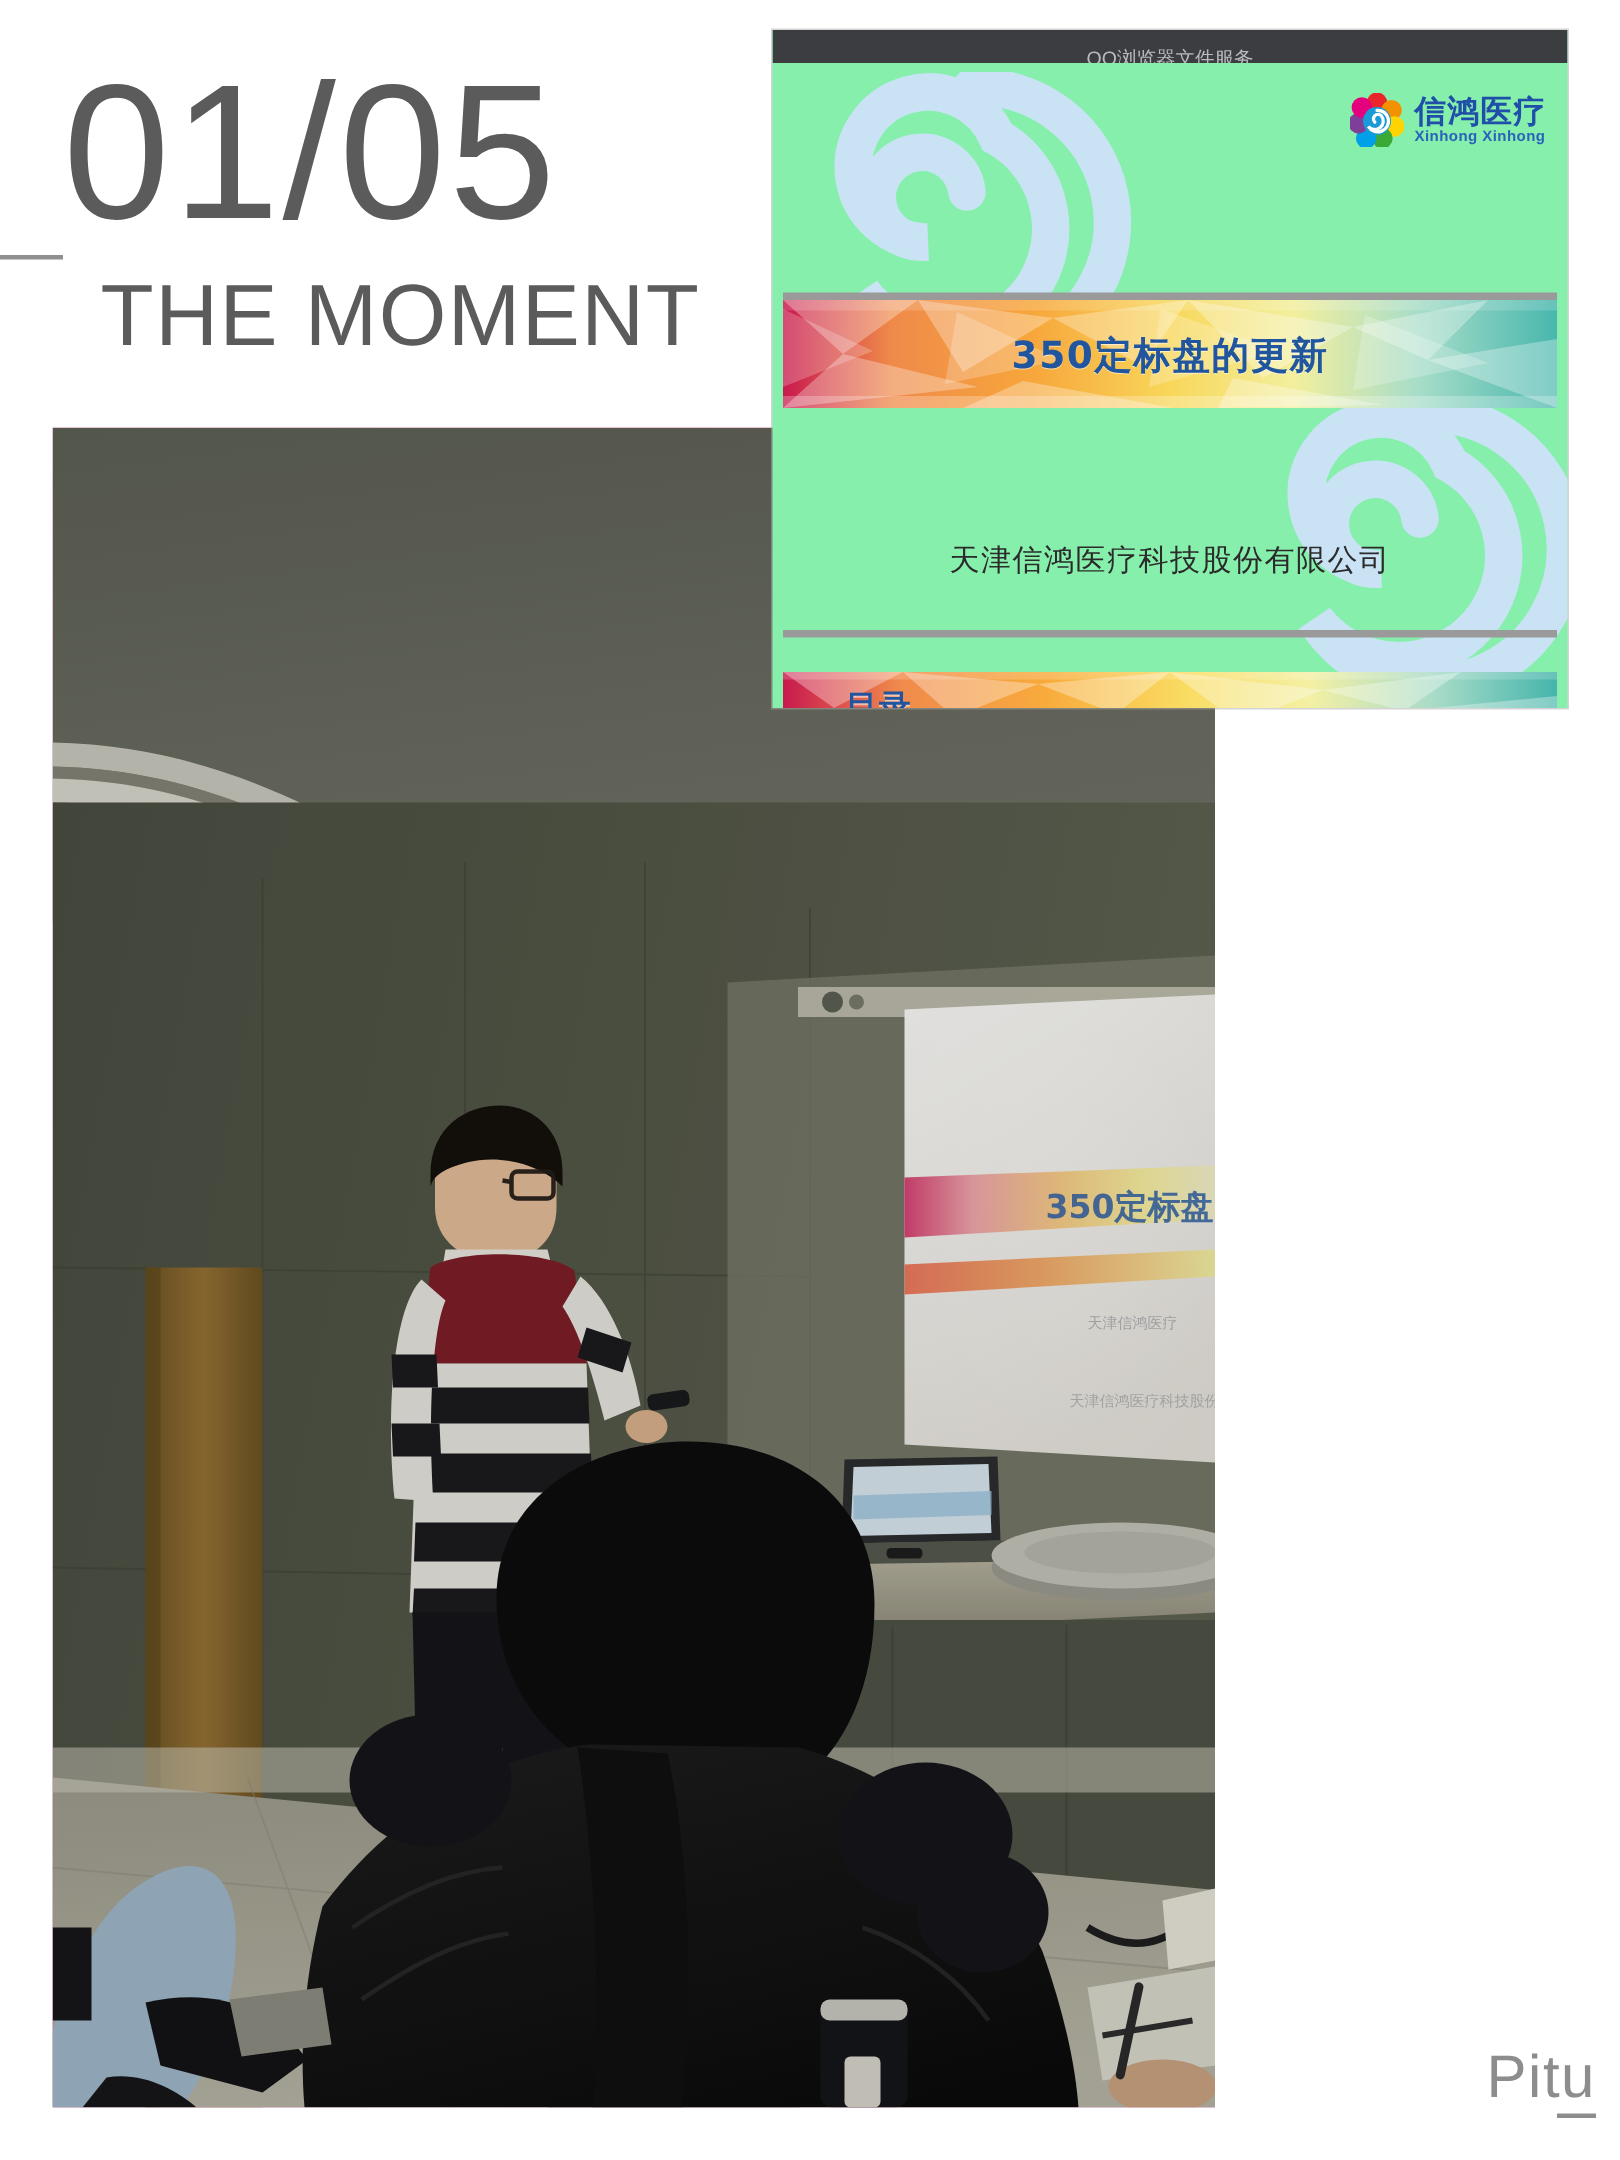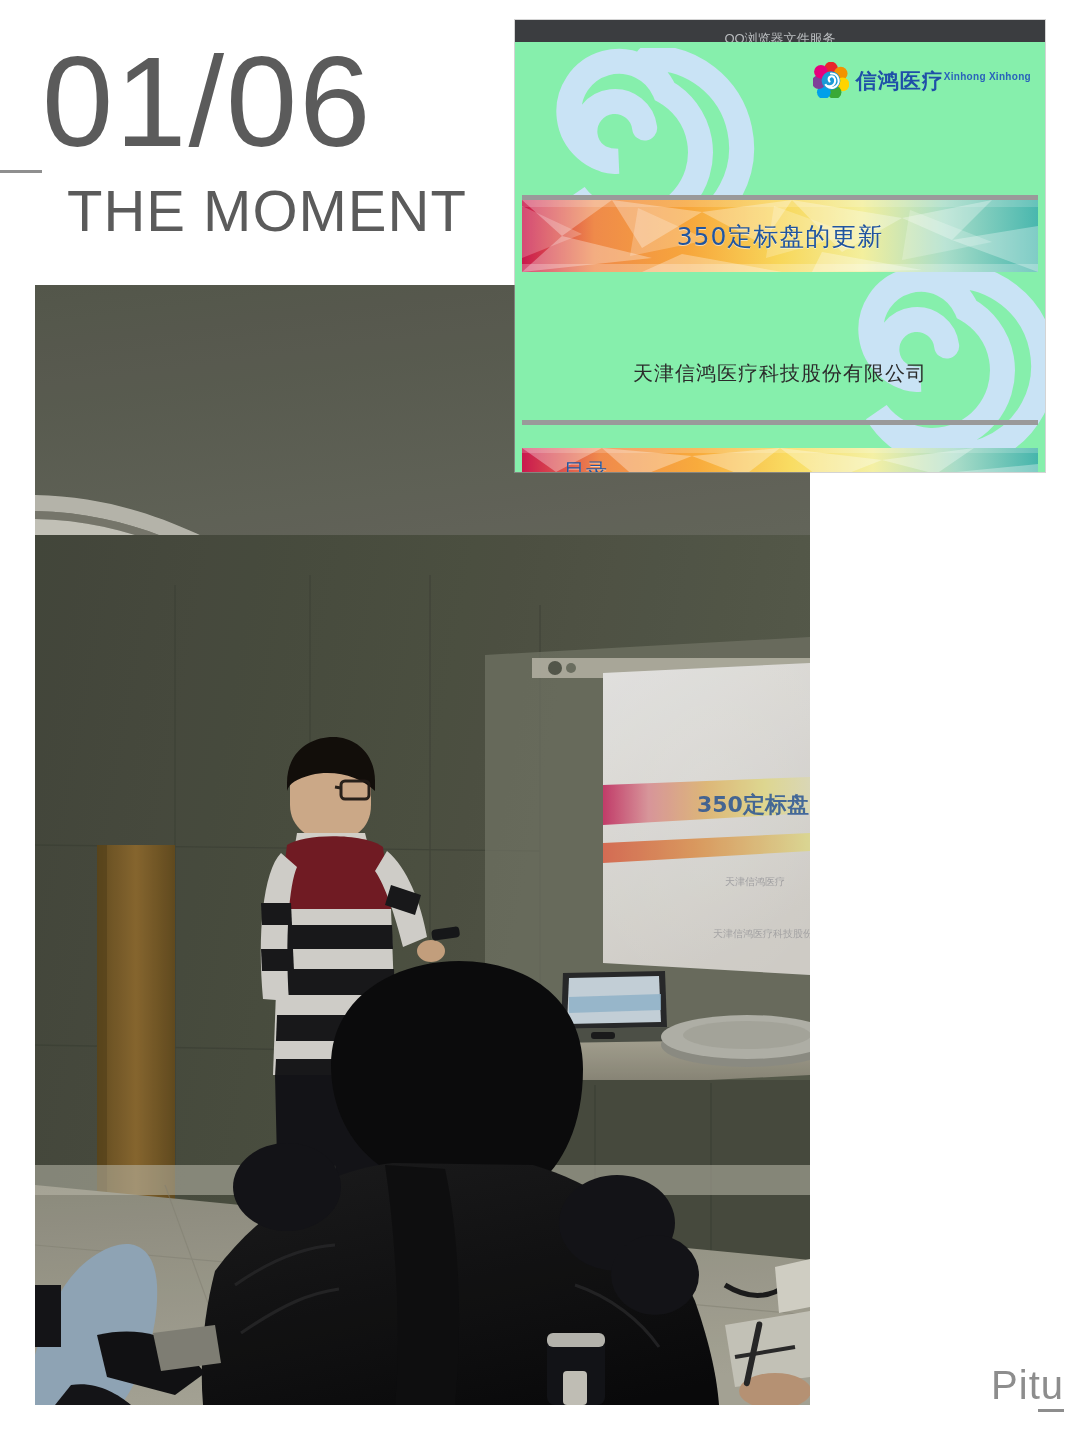--- a/index.html
+++ b/index.html
@@ -43,31 +43,31 @@
     overflow:hidden;
   }
   #qq-titlebar span{transform:translateY(6px);opacity:.85;}
 
   .swirl{position:absolute;pointer-events:none;}
   #swirl-top{left:18px;top:28px;width:230px;height:200px;}
   #swirl-bottom{left:335px;top:246px;width:200px;height:200px;}
 
   #brand-logo{position:absolute;right:14px;top:42px;display:flex;align-items:center;gap:7px;}
   #brand-mark{width:36px;height:36px;flex:0 0 36px;}
-  #brand-text{display:flex;line-height:1;}
+  #brand-text{display:flex;flex-direction:column;line-height:1;}
   #brand-cn{font-size:21px;font-weight:bold;color:#1f4fa8;letter-spacing:1px;}
   #brand-en{font-size:10px;font-weight:bold;color:#2a63bb;letter-spacing:.3px;margin-top:2px;}
 
   .poly-banner{position:absolute;left:7px;width:516px;overflow:hidden;}
   #banner-title{top:180px;height:72px;}
   #banner-toc{top:428px;height:46px;}
   .poly-banner svg{display:block;width:100%;height:100%;}
   .banner-text{
     position:absolute;top:0;height:100%;display:flex;align-items:center;
-    color:#21559e;font-weight:normal;
+    color:#21559e;font-weight:bold;
     font-family:"DejaVu Sans","Liberation Sans",sans-serif;
     text-shadow:0 1px 0 rgba(255,255,255,.55);
   }
   #banner-title .banner-text{left:0;right:0;justify-content:center;font-size:25px;letter-spacing:1px;}
   #banner-toc .banner-text{left:42px;font-size:21px;letter-spacing:1px;}
 
   .banner-topline{position:absolute;left:7px;width:516px;height:5px;background:#9a9a9a;}
   #topline-title{top:175px;}
   #topline-toc{top:400px;}
 
@@ -83,21 +83,21 @@
     display:flex;align-items:flex-end;gap:4px;flex-direction:column;
   }
   #watermark-text{font-size:40px;color:#8d8d8d;letter-spacing:1px;line-height:1;font-weight:300;}
   #watermark-rule{width:26px;height:3px;background:#8d8d8d;margin-bottom:6px;}
 </style>
 </head>
 <body>
 
 <div id="header-block">
   <div id="accent-rule"></div>
-  <div id="slide-number">01/06</div>
+  <div id="slide-number">01/05</div>
   <div id="moment-label">THE MOMENT</div>
 </div>
 
 <div id="photo">
   <svg viewBox="0 0 775 1120" preserveAspectRatio="none">
     <defs>
       <linearGradient id="gCeil" x1="0" y1="0" x2="0.3" y2="1">
         <stop offset="0" stop-color="#5d6053"></stop>
         <stop offset="1" stop-color="#6f7165"></stop>
       </linearGradient>

